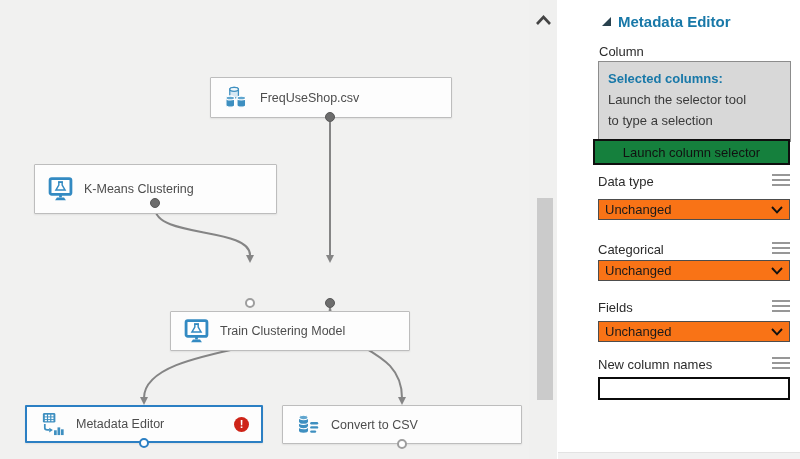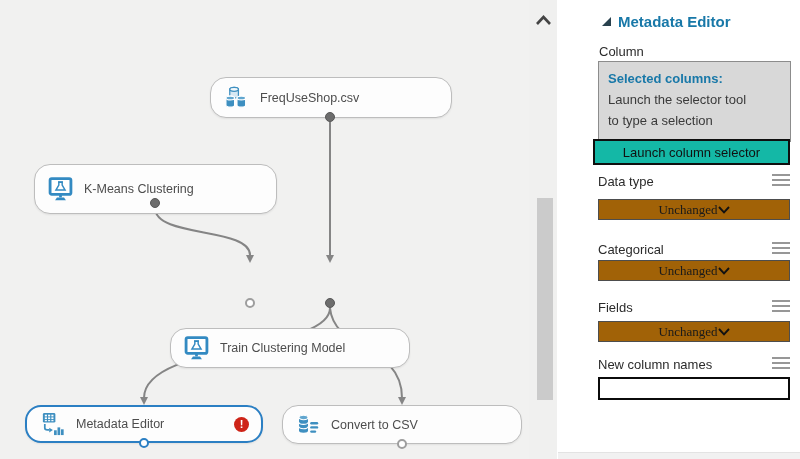--- a/index.html
+++ b/index.html
@@ -2,27 +2,27 @@
 <html><head>
 <meta charset="utf-8">
 <style>
   * { margin:0; padding:0; box-sizing:border-box; }
   html,body { width:800px; height:459px; font-family:"Liberation Sans", sans-serif; background:#fff; overflow:hidden; }
   #stage { position:relative; width:800px; height:459px; background:#fff; }
 
   
   #canvas { position:absolute; left:0; top:0; width:557px; height:459px; background:#f1f1f0; border-right:1px solid #e0e0e0; }
   #edges { position:absolute; left:0; top:0; z-index:1; }
-  .node { position:absolute; z-index:2; background:#fdfdfd; border:1px solid #bdbdbd; border-radius:16px;
+  .node { position:absolute; z-index:2; background:#fdfdfd; border:1px solid #bdbdbd; border-radius:1px;
           display:flex; align-items:center; padding-left:13px; gap:11px; box-shadow:0 1px 2px rgba(0,0,0,0.07); cursor:pointer; }
   .node.selected { border:2px solid #2b7fc3; }
   .node .lbl { font-size:12.5px; color:#4d4d4d; white-space:nowrap; }
   .node-freq  { left:210px; top:77px;  width:242px; height:41px; }
   .node-kmeans{ left:34px;  top:164px; width:243px; height:50px; }
-  .node-train { left:170px; top:280px; width:240px; height:40px;margin-top:48px; }
+  .node-train { left:170px; top:263px; width:240px; height:40px;margin-top:48px; }
   .node-meta  { left:25px;  top:405px; width:238px; height:38px; }
   .node-csv   { left:282px; top:405px; width:240px; height:39px; }
   .err-badge { margin-left:auto; margin-right:12px; width:15px; height:15px; border-radius:50%; background:#ce2418;
                color:#fff; font-size:11px; font-weight:bold; line-height:15px; text-align:center; }
   .port { position:absolute; z-index:5; width:10px; height:10px; border-radius:50%; }
   .port.filled { background:#6d6d6d; border:1px solid #575757; }
   .port.hollow { background:#fff; border:2px solid #9e9e9e; }
   .port.hollow-blue { background:#fff; border:2px solid #2b7fc3; }
 
   
@@ -32,28 +32,28 @@
 
   
   #panel { position:absolute; left:558px; top:0; width:242px; height:459px; background:#fff; }
   .panel-header { position:absolute; left:44px; top:13px; display:flex; align-items:center; gap:7px; cursor:pointer; }
   .tri-expanded { width:0; height:0; border-bottom:9px solid #29414e; border-left:9px solid transparent; }
   .panel-title { font-size:15px; font-weight:bold; color:#1878a8; }
   .sec-label { position:absolute; left:41px; font-size:13px; color:#2b2b2b; }
   .info-box { position:absolute; left:40px; top:61px; width:193px; height:81px; background:#d8d8d8; border:1px solid #8c8c8c;
               padding:6px 9px; font-size:13px; line-height:21px; color:#3a3a3a; }
   .info-box b { color:#1878a8; }
-  .selector-btn { position:absolute; left:35px; top:139px; width:197px; height:26px; background:#14b8a6; border:2px solid #0f0f0f;
+  .selector-btn { position:absolute; left:35px; top:139px; width:197px; height:26px; background:#15803d; border:2px solid #0f0f0f;
                   font-family:"Liberation Sans",sans-serif; font-size:13px; color:#111; text-align:center; line-height:21px; cursor:pointer; }
   .param-label-row { position:absolute; left:40px; width:192px; display:flex; justify-content:space-between; }
   .param-label-row .lab { font-size:13px; color:#2b2b2b; }
   .grip { display:flex; flex-direction:column; gap:3px; width:18px; }
   .grip i { display:block; height:2px; background:#979797; }
-  .dd { position:absolute; left:40px; width:192px; height:21px; background:#a16207; border:1px solid #4d4d4d;
-        display:flex; align-items:center; justify-content:center; padding:0 6px; cursor:pointer;font-family:Liberation Serif, serif; }
+  .dd { position:absolute; left:40px; width:192px; height:21px; background:#f97316; border:1px solid #4d4d4d;
+        display:flex; align-items:center; justify-content:space-between; padding:0 6px; cursor:pointer; }
   .dd .val { font-size:13px; color:#1a1a1a; }
   .txt-input { position:absolute; left:40px; top:377px; width:192px; height:23px; border:2px solid #0b0b0b; background:#fff;
                font-family:"Liberation Sans",sans-serif; font-size:13px; padding:0 5px; }
   .panel-bottom { position:absolute; left:0; top:452px; width:242px; height:7px; background:#f1f1f1; border-top:1px solid #e3e3e3; }
 </style>
 </head>
 <body>
 
 <div id="stage">
 

